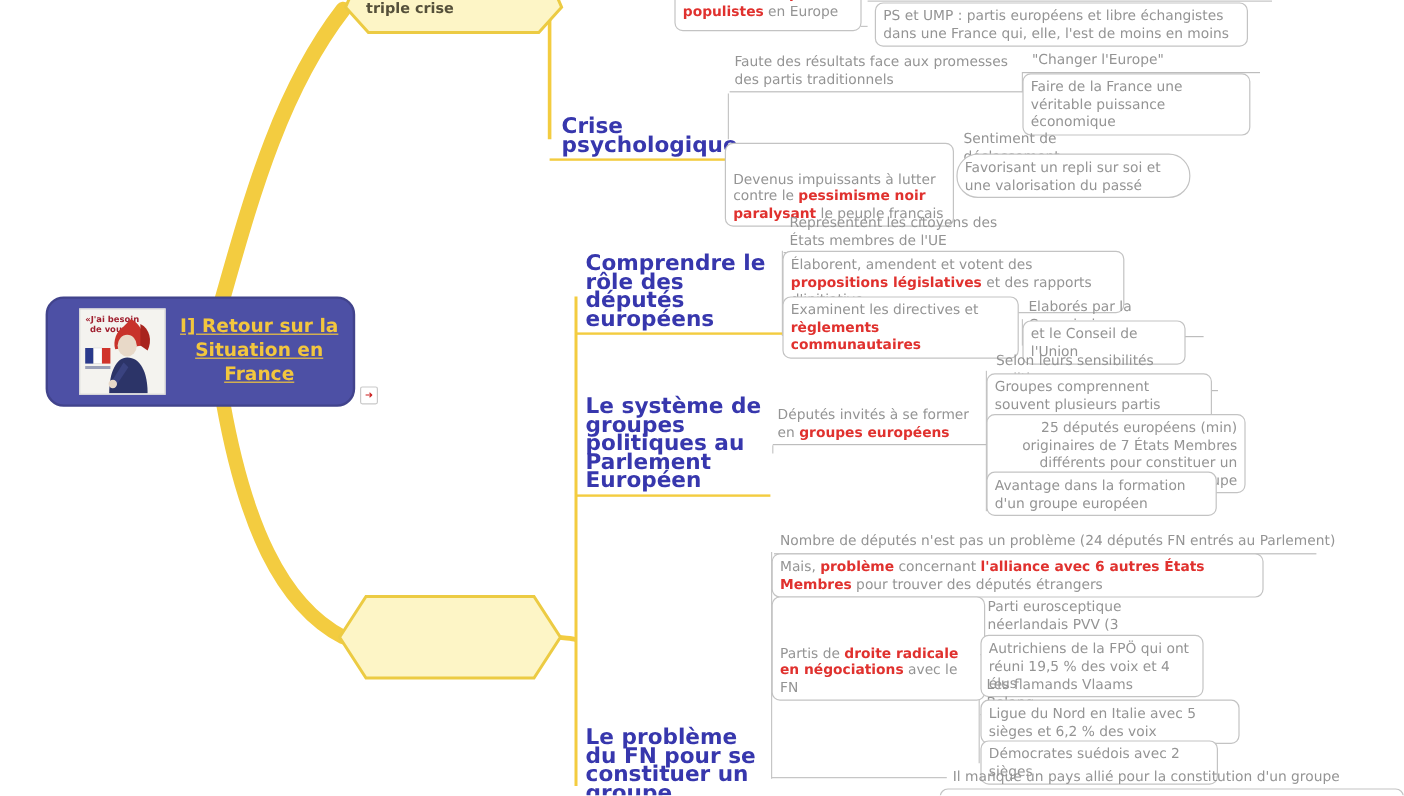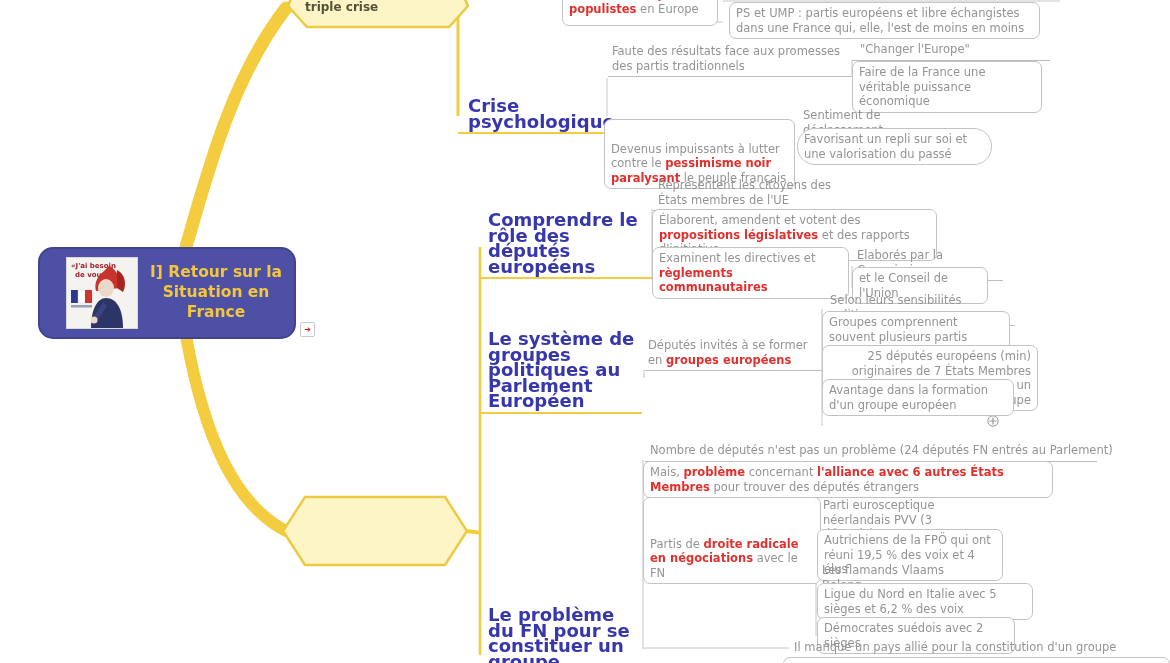--- a/index.html
+++ b/index.html
@@ -13,21 +13,21 @@
   .nowrap{white-space:nowrap;}
   .bottom-align{display:flex;align-items:flex-end;}
   .seg-g{color:inherit;}
   .seg-r{color:#e0312e;font-weight:bold;}
   .blue-label{position:absolute;color:#3737ad;font-weight:bold;font-size:18px;line-height:15.5px;
               border-bottom:2.5px solid #f3cc40;padding:0 4px 3px 8px;box-sizing:border-box;}
   .hex-label{position:absolute;color:#55503a;font-weight:bold;font-size:12px;line-height:15px;}
   .central{position:absolute;left:38px;top:247px;width:258px;height:92px;background:#4d50a5;
            border:2px solid #41438c;border-radius:15px;box-sizing:border-box;}
   .central-title{position:absolute;left:142px;top:262px;width:148px;text-align:center;
-                 color:#f2c63e;font-weight:bold;font-size:15.5px;line-height:20px;}
+                 color:#f2c63e;font-weight:bold;font-size:15.5px;line-height:20px;text-decoration:underline;}
   .img-frame{position:absolute;left:66px;top:257px;width:70px;height:70px;background:#f4f3ef;
              border:1px solid #d8d8d8;overflow:hidden;}
   .link-icon{position:absolute;left:300px;top:322px;width:13px;height:13px;background:#fff;
              border:1px solid #c9c9c9;border-radius:2px;display:flex;align-items:center;
              justify-content:center;font-size:8px;color:#c22;line-height:1;}
 </style>
 </head>
 <body>
 
 <div class="canvas">
@@ -113,21 +113,21 @@
   <div class="node fork" style="left:653px;top:178px;width:209px;padding-left:5px;"><span class="seg-g">Représentent les citoyens des États membres de l'UE</span></div>
   <div class="node bubble" style="left:652px;top:209px;width:285px;"><span class="seg-g"> Élaborent, amendent et votent des </span><span class="seg-r">propositions législatives</span><span class="seg-g"> et des rapports d'initiative</span></div>
   <div class="node bubble" style="left:652px;top:247px;width:197px;"><span class="seg-g">Examinent les directives et </span><span class="seg-r">règlements communautaires</span></div>
   <div class="node fork" style="left:853px;top:248px;width:150px;"><span class="seg-g">Elaborés par la Commission</span></div>
   <div class="node bubble" style="left:852px;top:267px;width:136px;"><span class="seg-g">et le Conseil de l'Union</span></div>
 
   <div class="node fork" style="left:644px;top:338px;width:182px;"><span class="seg-g">Députés invités à se former en </span><span class="seg-r">groupes européens</span></div>
   <div class="node fork" style="left:822px;top:293px;width:193px;padding-left:8px;"><span class="seg-g">Selon leurs sensibilités politiques</span></div>
   <div class="node bubble" style="left:822px;top:311px;width:188px;"><span class="seg-g">Groupes comprennent souvent plusieurs partis politiques</span></div>
   <div class="node bubble" style="left:822px;top:345px;width:216px;text-align:right;"><span class="seg-g">25 députés européens (min) originaires de 7 États Membres différents pour constituer un groupe</span></div>
-  <div class="node bubble" style="left:822px;top:379px;width:192px;"><span class="seg-g">Avantage dans la formation d'un groupe européen</span></div>
+  <div class="node bubble" style="left:822px;top:393px;width:192px;"><span class="seg-g">Avantage dans la formation d'un groupe européen</span></div>
 
   <div class="node fork nowrap" style="left:645px;top:443px;width:452px;padding-left:5px;"><span class="seg-g">Nombre de députés n'est pas un problème (24 députés FN entrés au Parlement)</span></div>
   <div class="node bubble" style="left:643px;top:461px;width:410px;"><span class="seg-g">Mais, </span><span class="seg-r">problème</span><span class="seg-g"> concernant </span><span class="seg-r">l'alliance avec 6 autres États Membres</span><span class="seg-g"> pour trouver des députés étrangers</span></div>
   <div class="node bubble bottom-align" style="left:643px;top:497px;width:178px;height:87px;">
     <span><span class="seg-g">Partis de </span><span class="seg-r">droite radicale en négociations</span><span class="seg-g"> avec le FN</span></span>
   </div>
   <div class="node fork" style="left:817px;top:498px;width:168px;padding-left:6px;"><span class="seg-g">Parti eurosceptique néerlandais PVV (3 députés)</span></div>
   <div class="node bubble" style="left:817px;top:529px;width:186px;"><span class="seg-g">Autrichiens de la FPÖ qui ont réuni 19,5 % des voix et 4 élus</span></div>
   <div class="node fork" style="left:817px;top:563px;width:173px;padding-left:5px;"><span class="seg-g">Les flamands Vlaams Belang</span></div>
   <div class="node bubble" style="left:817px;top:583px;width:216px;"><span class="seg-g">Ligue du Nord en Italie avec 5 sièges et 6,2 % des voix</span></div>

